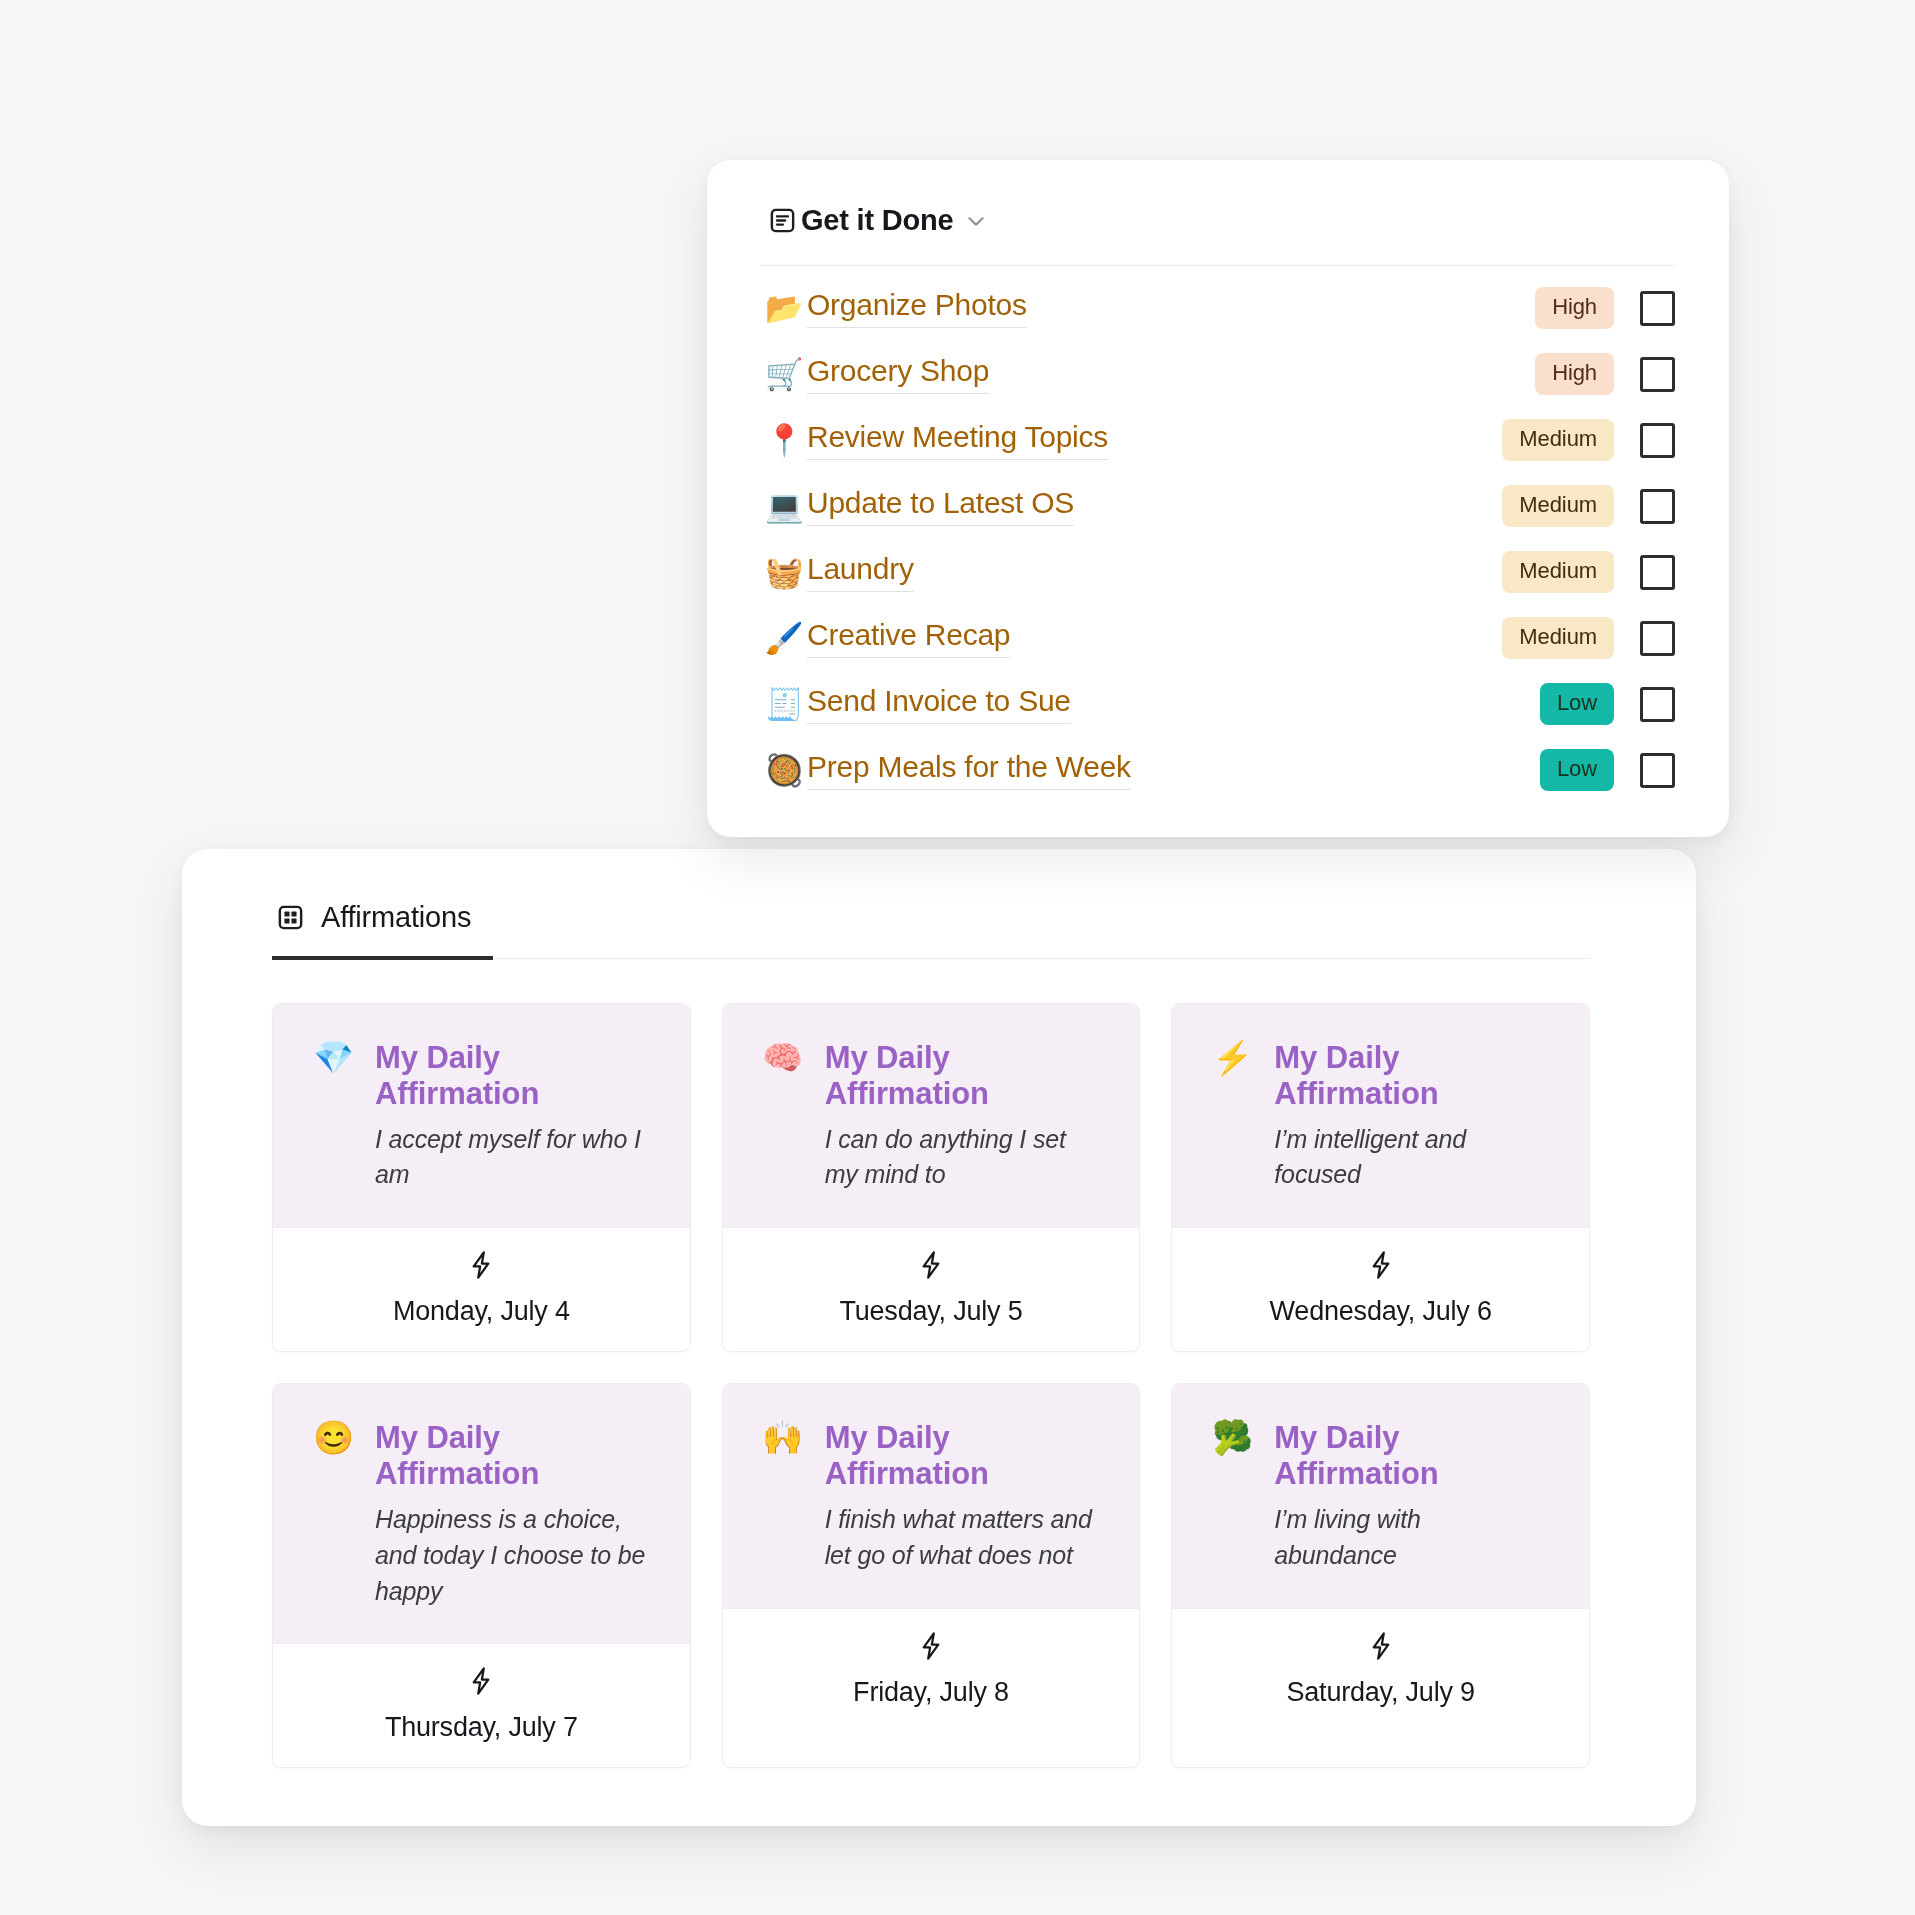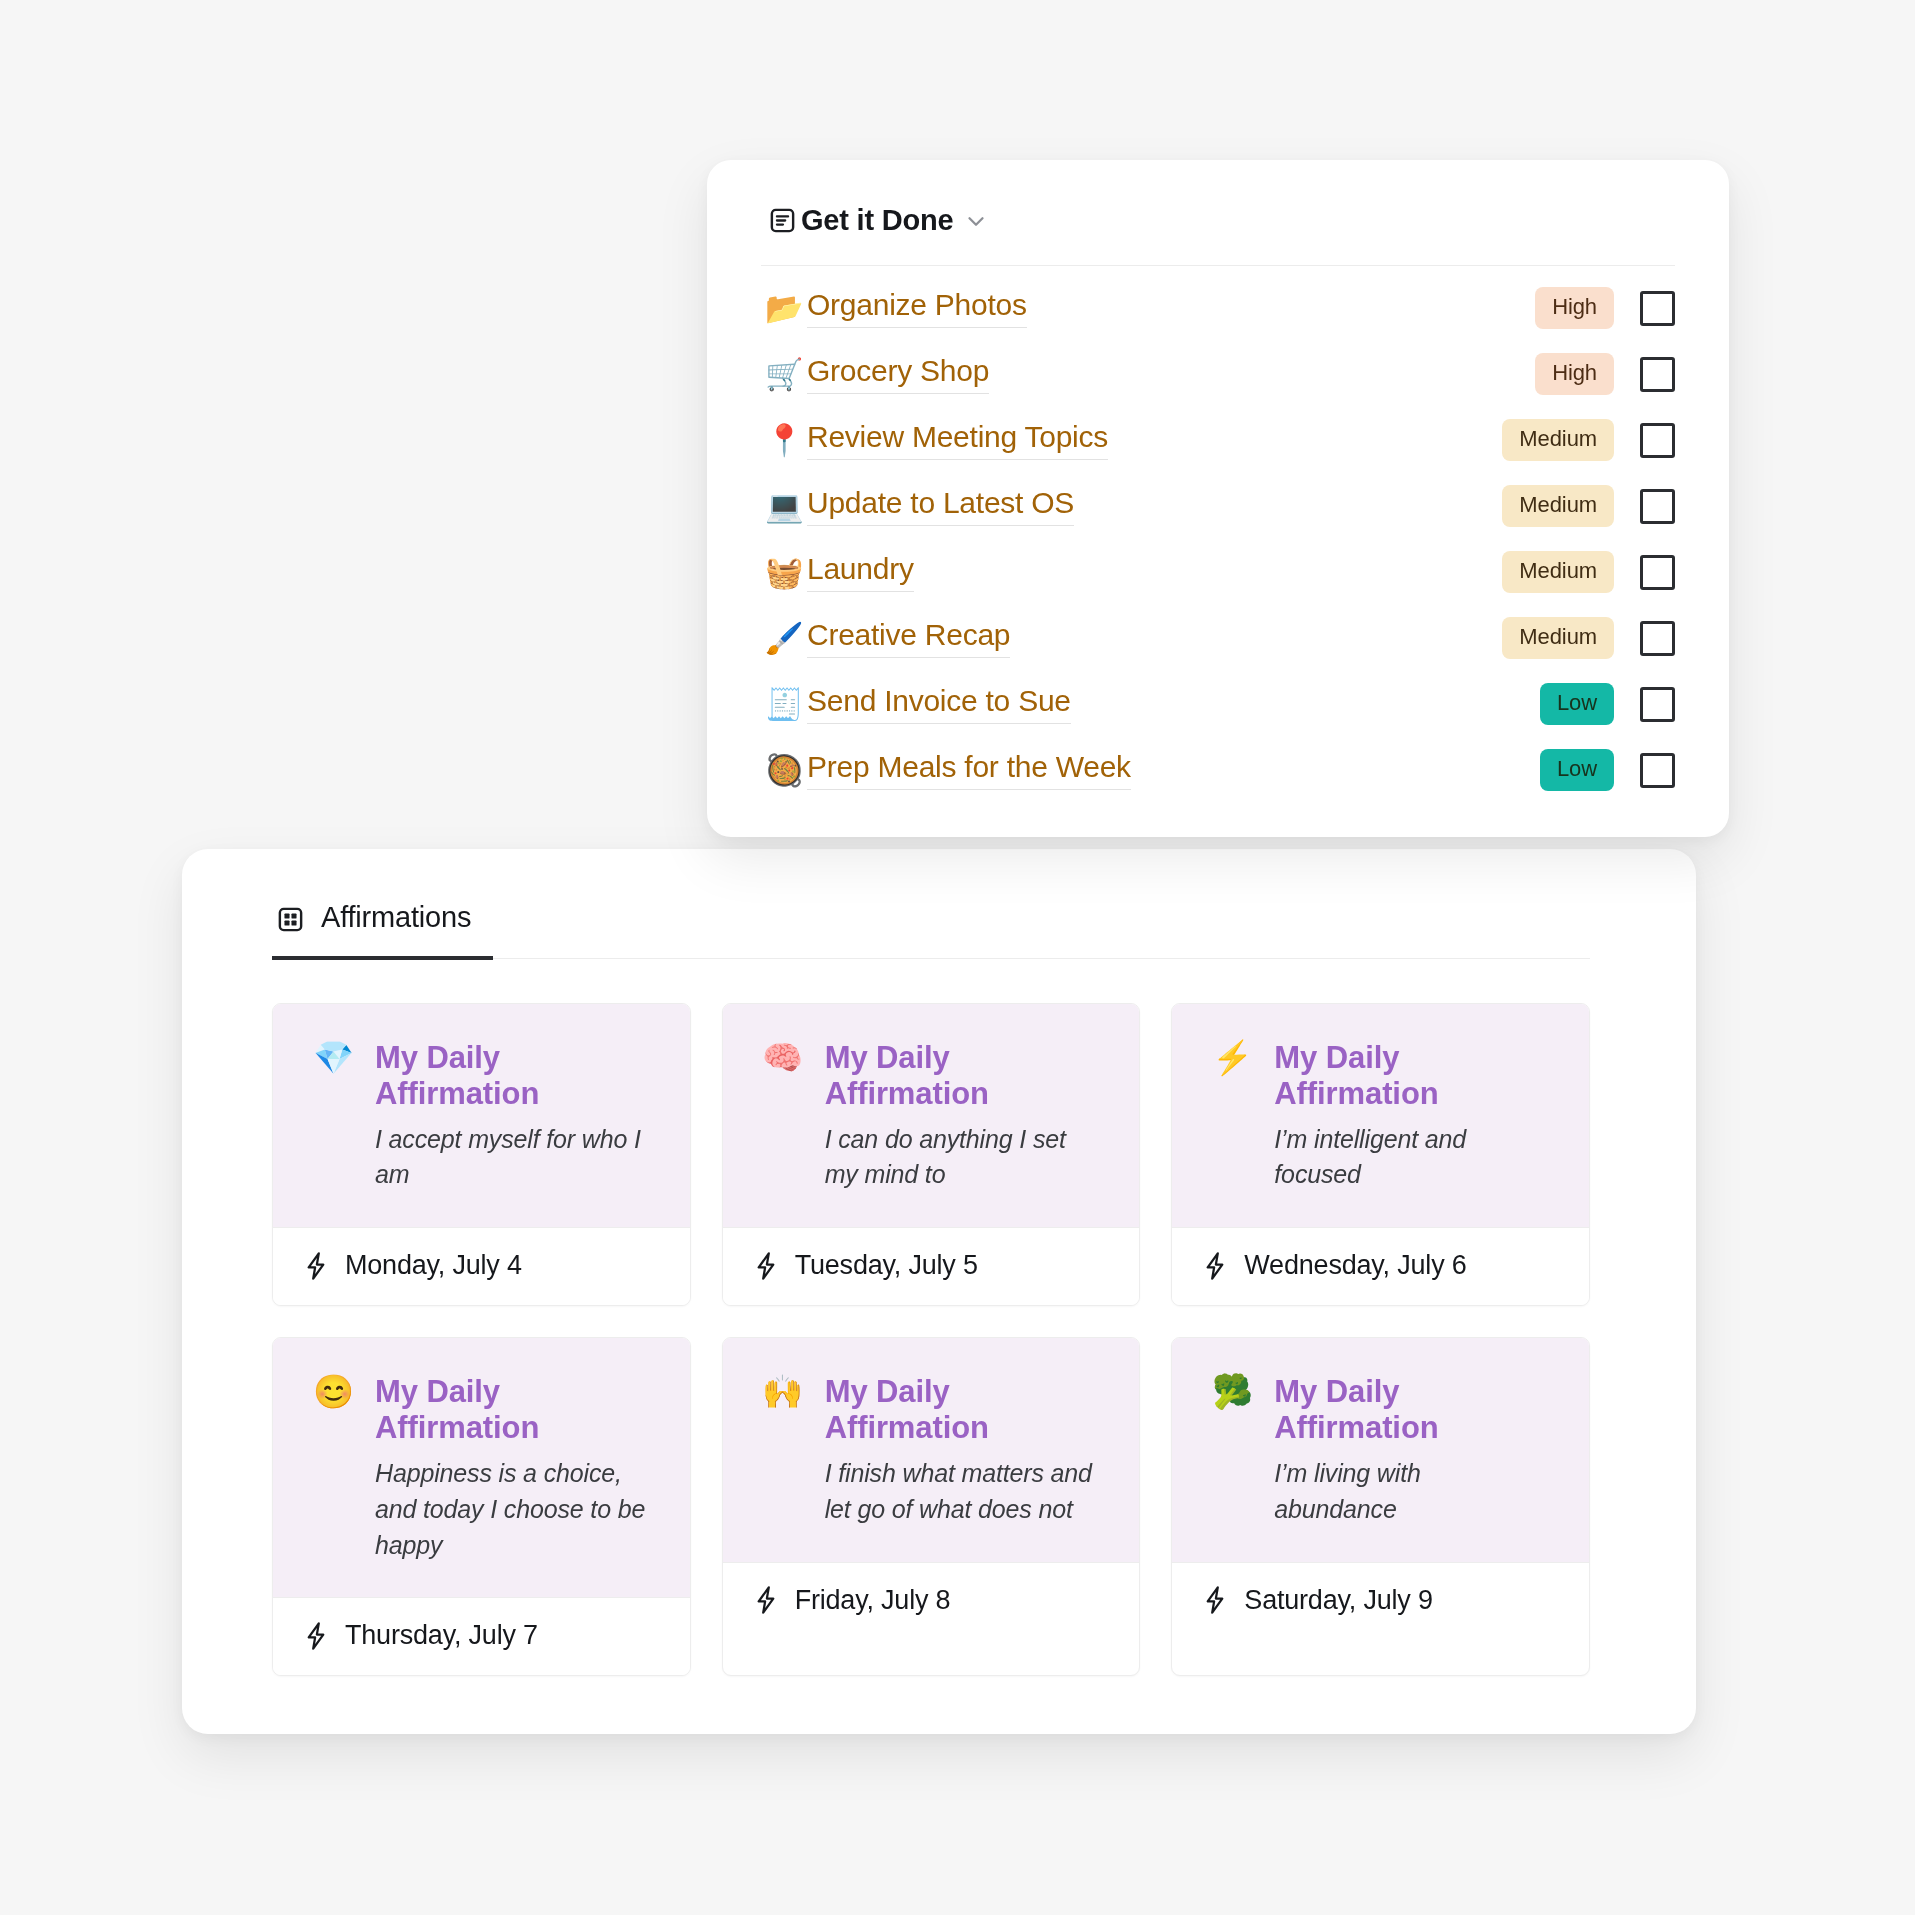--- a/index.html
+++ b/index.html
@@ -124,21 +124,21 @@
     z-index: 1;
   }
 
   .tabbar {
     margin: 0 106px 0 90px;
     border-bottom: 1.5px solid #ececec;
     display: flex;
   }
   .tab {
     display: flex;
-    align-items: flex-end;
+    align-items: center;
     gap: 16px;
     padding: 4px 22px 22px 4px;
     border-bottom: 4px solid #2b2d31;
     margin-bottom: -2.5px;
   }
   .grid-icon { width: 29px; height: 29px; display: block; flex: none; }
   .tab-label {
     font-size: 29px;
     color: #16181c;
     letter-spacing: -0.2px;
@@ -189,20 +189,21 @@
     line-height: 1.43;
     letter-spacing: -0.15px;
   }
   .aff-footer {
     border-top: 1.5px solid #ededed;
     background: #fff;
     padding: 22px 30px 24px 30px;
     display: flex;
     align-items: center;
     gap: 16px;
+    flex-direction: column;
   }
   .bolt-icon { width: 26px; height: 30px; display: block; flex: none; }
   .aff-date {
     font-size: 27px;
     color: #16181c;
     letter-spacing: -0.2px;
   }
 </style>
 </head>
 <body>

